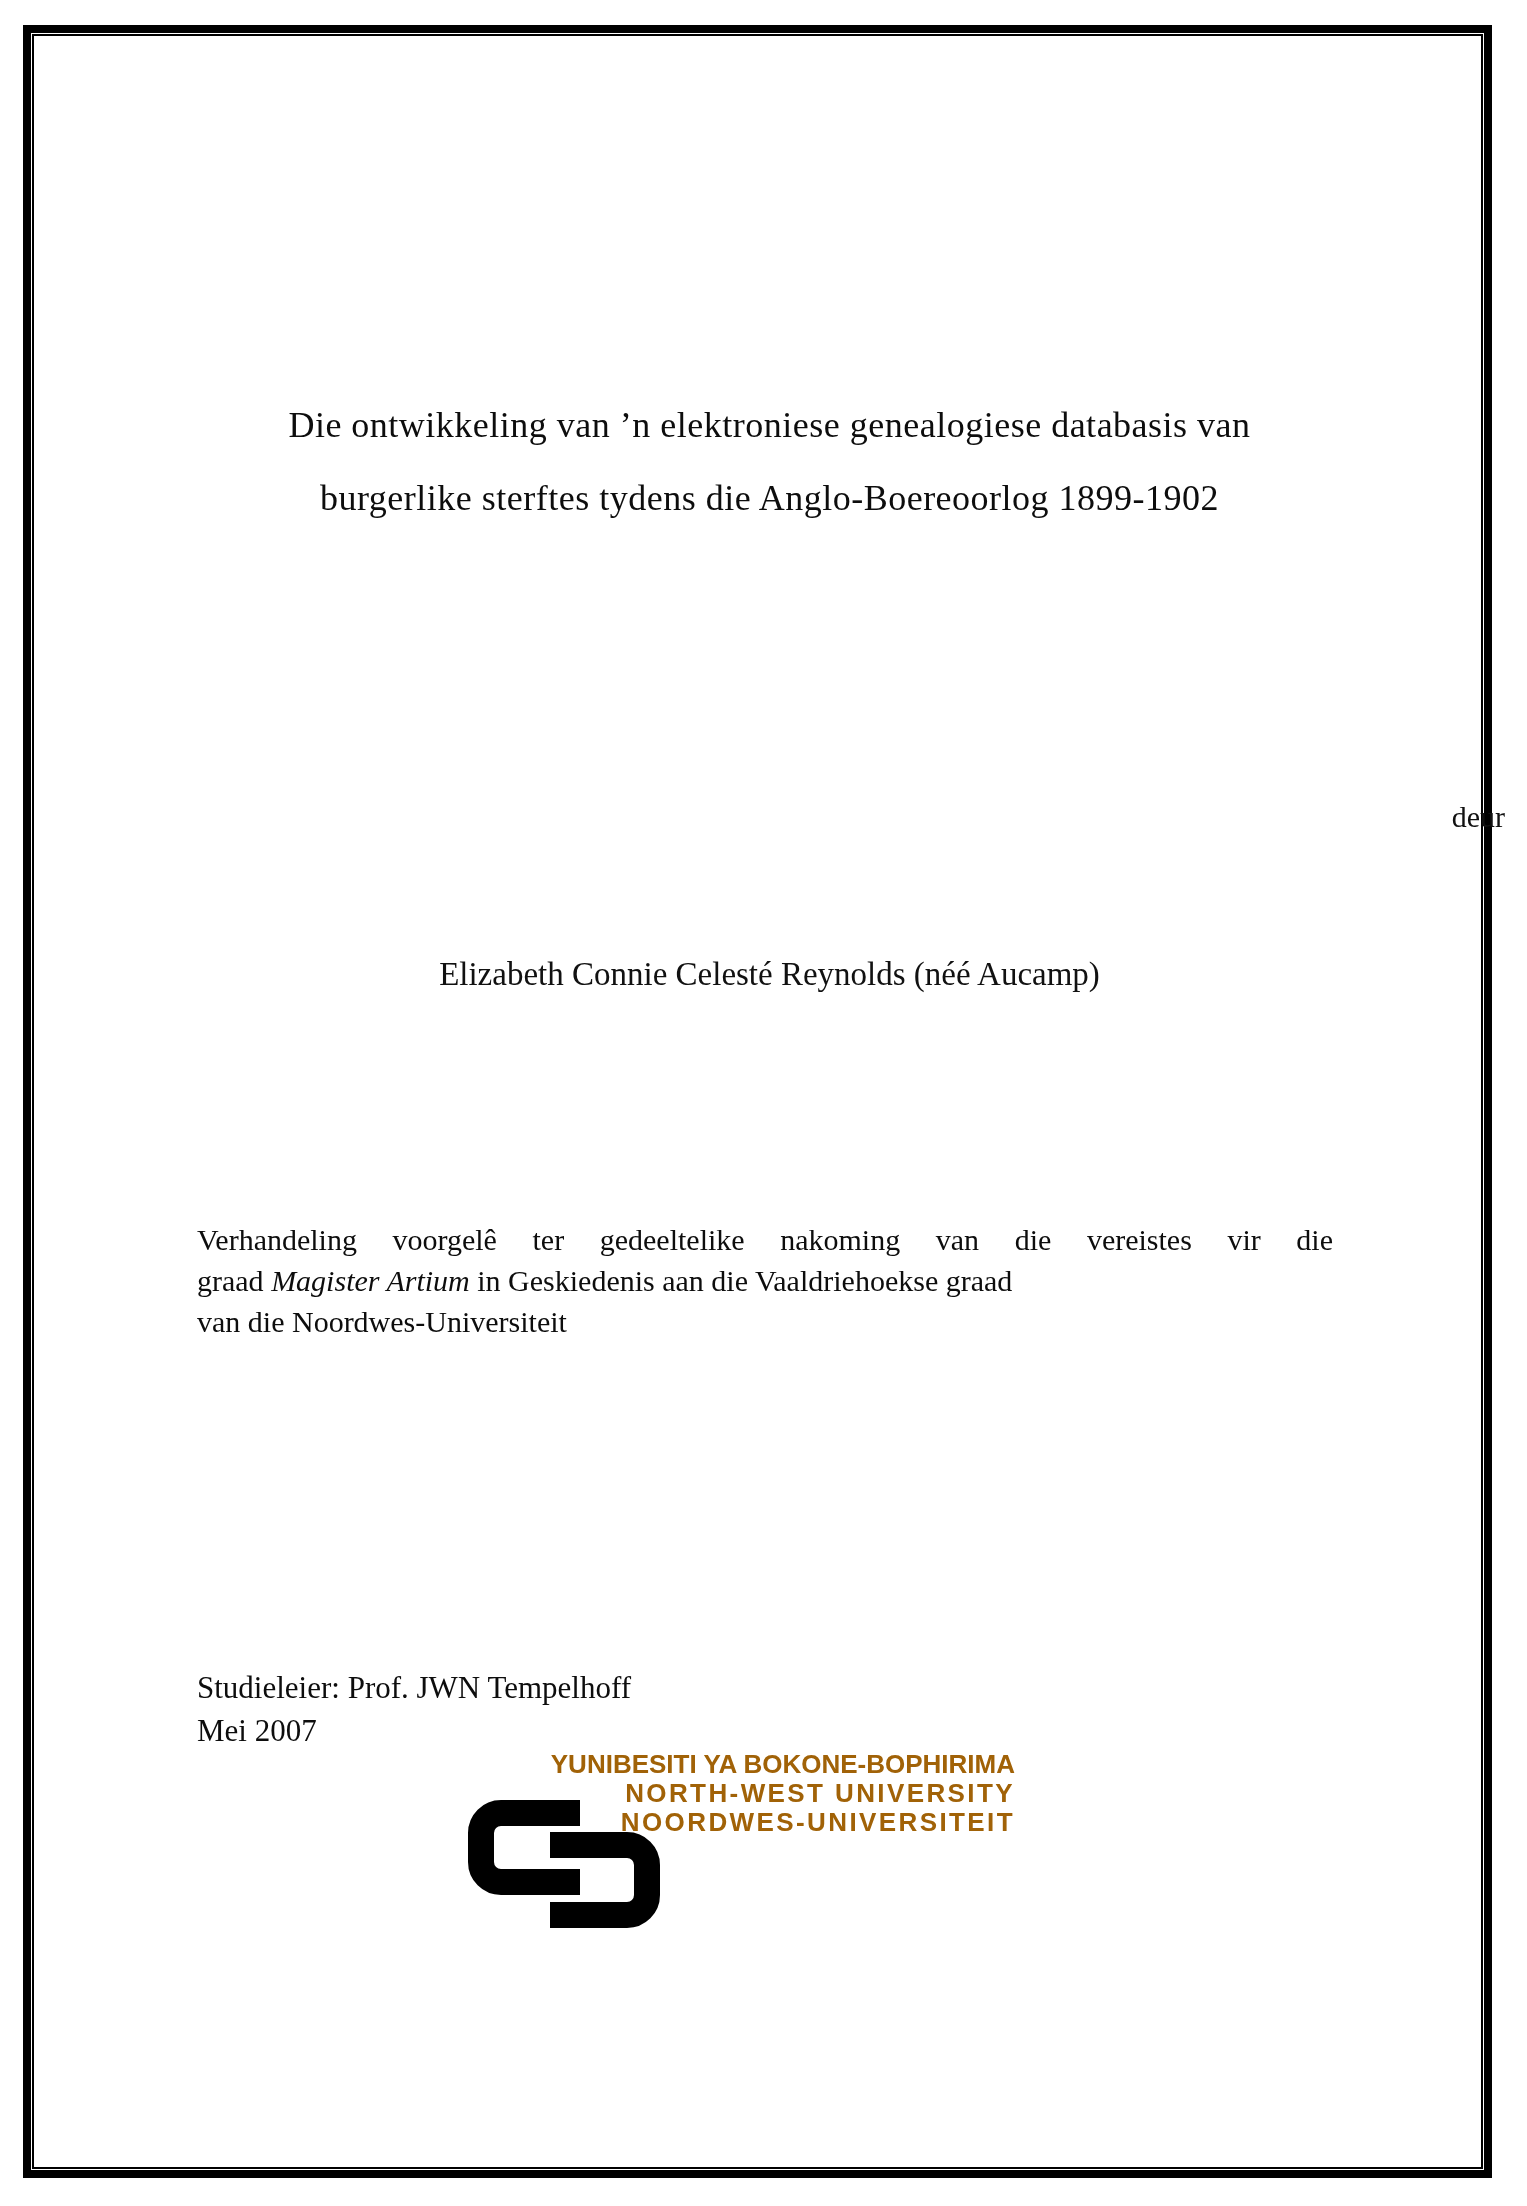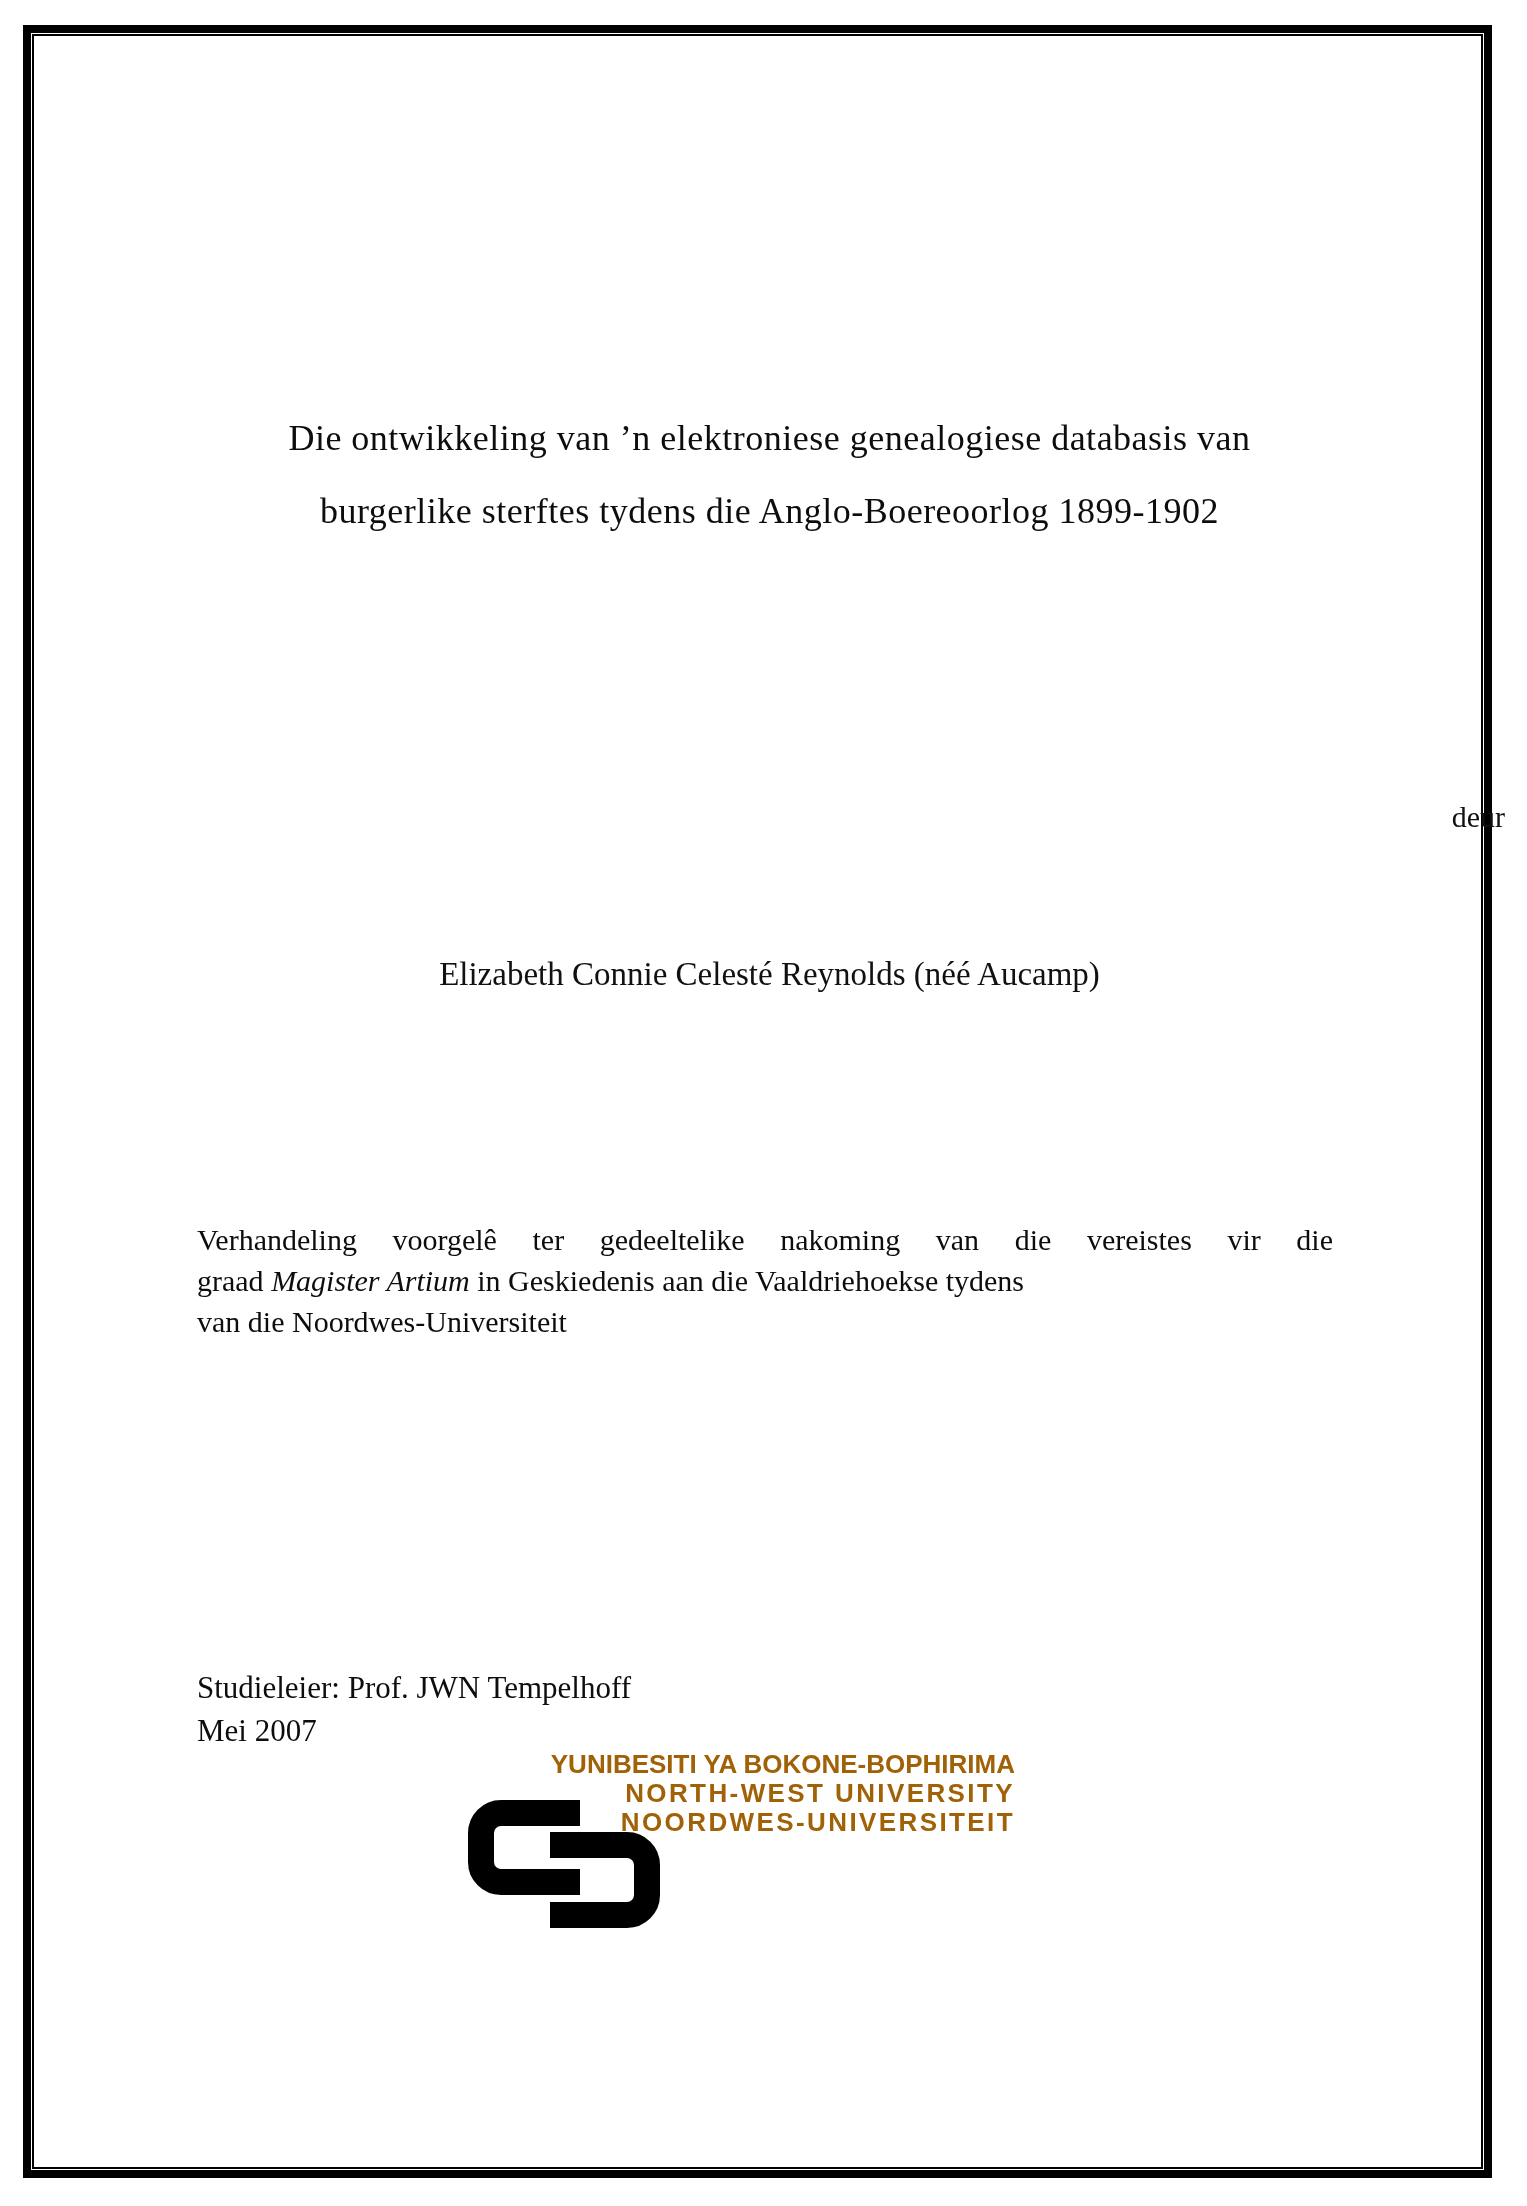--- a/index.html
+++ b/index.html
@@ -37,21 +37,20 @@
     position: absolute;
     left: 0;
     right: -24px;       
     text-align: center;
   }
   .title-line {
     font-size: 36px;
     line-height: 1.2;
     letter-spacing: 0.5px;
     color: #0d0d0d;
-    margin-top: 13px;
   }
   .byline {
     font-size: 30px;
     text-align: right;
   }
   .author-line {
     font-size: 33px;
   }
   .statement {
     position: absolute;
@@ -108,21 +107,21 @@
       <div class="centered title-line" style="top: 368px;">Die ontwikkeling van ’n elektroniese genealogiese databasis van</div>
 
       <div class="centered title-line" style="top: 441px;">burgerlike sterftes tydens die Anglo-Boereoorlog 1899-1902</div>
 
       <div class="centered byline" style="top: 764px;">deur</div>
 
       <div class="centered author-line" style="top: 920px;">Elizabeth Connie Celesté Reynolds (néé Aucamp)</div>
 
       <div class="statement">
         <div class="just">Verhandeling voorgelê ter gedeeltelike nakoming van die vereistes vir die</div>
-        <div><span>graad </span><span class="italic">Magister Artium</span><span> in Geskiedenis aan die Vaaldriehoekse tydens</span></div>
+        <div><span>graad </span><span class="italic">Magister Artium</span><span> in Geskiedenis aan die Vaaldriehoekse graad</span></div>
         <div>van die Noordwes-Universiteit</div>
       </div>
 
       <div class="supervisor-block">
         <div>Studieleier: Prof. JWN Tempelhoff</div>
         <div>Mei 2007</div>
       </div>
 
       <svg class="logo-mark" viewBox="0 0 210 145" aria-hidden="true">
 

